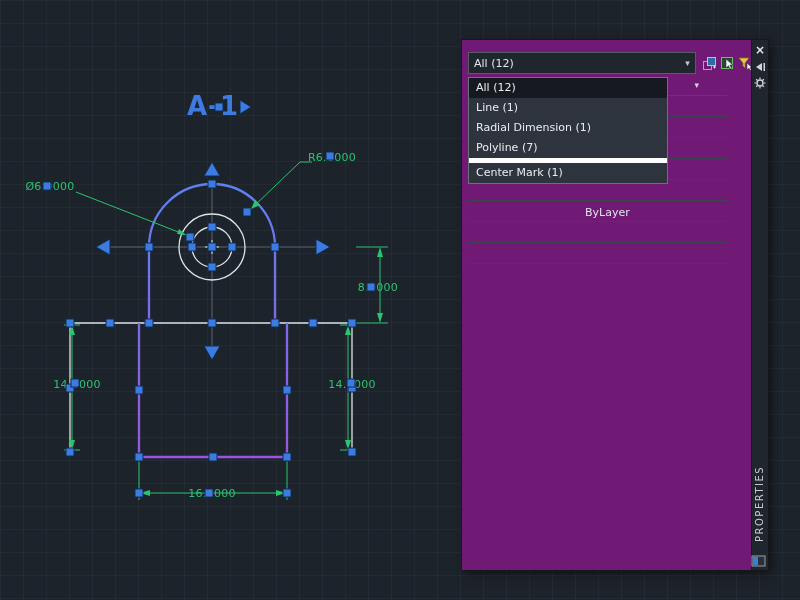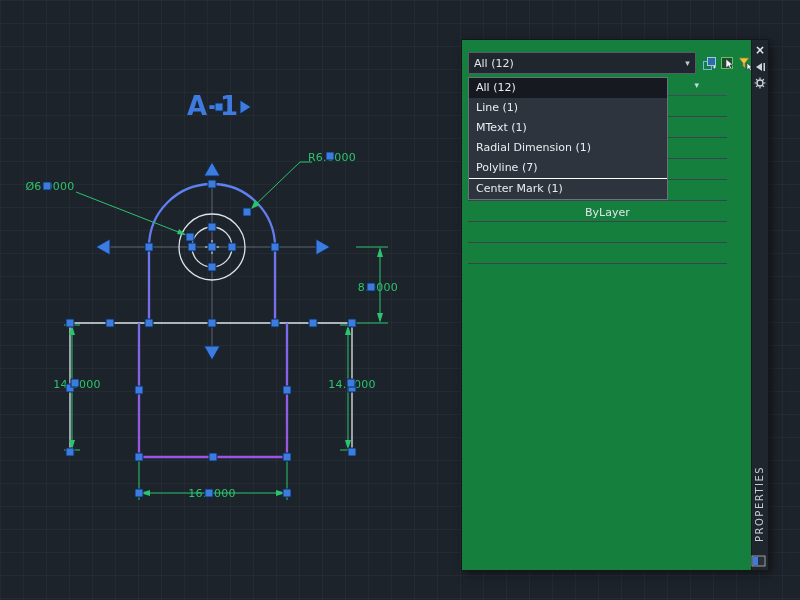--- a/index.html
+++ b/index.html
@@ -13,40 +13,40 @@
   svg.layer{position:absolute;left:0;top:0;z-index:0;}
   svg.overlay{position:absolute;left:0;top:0;z-index:2;pointer-events:none;}
   .dim-label{position:absolute;transform:translate(-50%,-50%);font-size:11px;
     color:#2bc46e;z-index:1;white-space:nowrap;letter-spacing:.3px;}
   .title-label{position:absolute;transform:translate(-50%,-50%);font-size:26px;
     font-weight:700;color:#3f7ae0;z-index:1;letter-spacing:1px;}
 
   
   .palette{position:absolute;left:462px;top:40px;width:306px;height:530px;
     display:flex;z-index:10;box-shadow:0 0 0 1px #14181d,3px 3px 10px rgba(0,0,0,.55);}
-  .palette-content{flex:1;position:relative;background:#15803d;}
+  .palette-content{flex:1;position:relative;background:#701a75;}
   .combo-row{position:absolute;left:6px;top:12px;height:22px;display:flex;align-items:center;}
   .combo{width:228px;height:22px;box-sizing:border-box;display:flex;align-items:center;
     background:#20262d;border:1px solid #555d67;color:#e2e6ea;font-size:11px;}
   .combo-value{flex:1;padding-left:5px;}
   .combo-arrow{width:15px;text-align:center;color:#c3c9d0;font-size:9px;}
   .tool-icons{display:flex;gap:2px;margin-left:5px;}
   .tool-btn{width:16px;height:16px;display:flex;align-items:center;justify-content:center;}
   .props-grid{position:absolute;left:6px;right:24px;top:37px;}
   .cat-row{height:18px;border-bottom:1px solid #434b55;position:relative;}
   .cat-chevron{position:absolute;right:28px;top:3px;font-size:9px;color:#cfd4da;}
   .prop-row{height:20px;border-bottom:1px solid #3b434d;}
   .prop-value{display:inline-block;margin-left:117px;font-size:11px;color:#dfe3e8;line-height:20px;}
 
   .dropdown{position:absolute;left:6px;top:37px;width:198px;z-index:5;
     background:#2d343d;border:1px solid #6a727c;}
   .dd-item{height:20px;line-height:20px;padding-left:7px;font-size:11px;color:#e9edf1;
     white-space:nowrap;cursor:default;}
   .dd-item.selected{background:#161a20;}
-  .dd-item:last-child{border-top:1px solid #ffffff;}
+  .dd-item:last-child{border-top:5px solid #ffffff;}
 
   .palette-titlebar{width:16px;background:#20262d;border-left:1px solid #151a1f;position:relative;}
   .tb-x{width:16px;text-align:center;color:#e4e8ec;font-size:12px;line-height:14px;margin-top:3px;font-weight:700;}
   .tb-svgicon{display:block;margin:5px auto 0;}
   .vtitle{position:absolute;left:13px;bottom:28px;transform:rotate(-90deg);
     transform-origin:left bottom;font-size:10px;letter-spacing:1.5px;color:#c9ced4;white-space:nowrap;}
   .status-icon{position:absolute;right:0px;bottom:2px;}
 </style>
 </head>
 <body>
@@ -197,21 +197,20 @@
       <div class="prop-row">
         <span class="prop-value">ByLayer</span>
       </div>
       <div class="prop-row"></div>
       <div class="prop-row"></div>
     </div>
 
     <div class="dropdown">
       <div class="dd-item selected">All (12)</div>
       <div class="dd-item">Line (1)</div>
-      <div class="dd-item">MText (1)</div>
       <div class="dd-item">Radial Dimension (1)</div>
       <div class="dd-item">Polyline (7)</div>
       <div class="dd-item">Center Mark (1)</div>
     </div>
   </div>
 
   <div class="palette-titlebar">
     <div class="tb-x">×</div>
     <svg class="tb-svgicon" width="12" height="10">
       <polygon points="8,1 2,5 8,9" fill="#cfd4da"></polygon>

